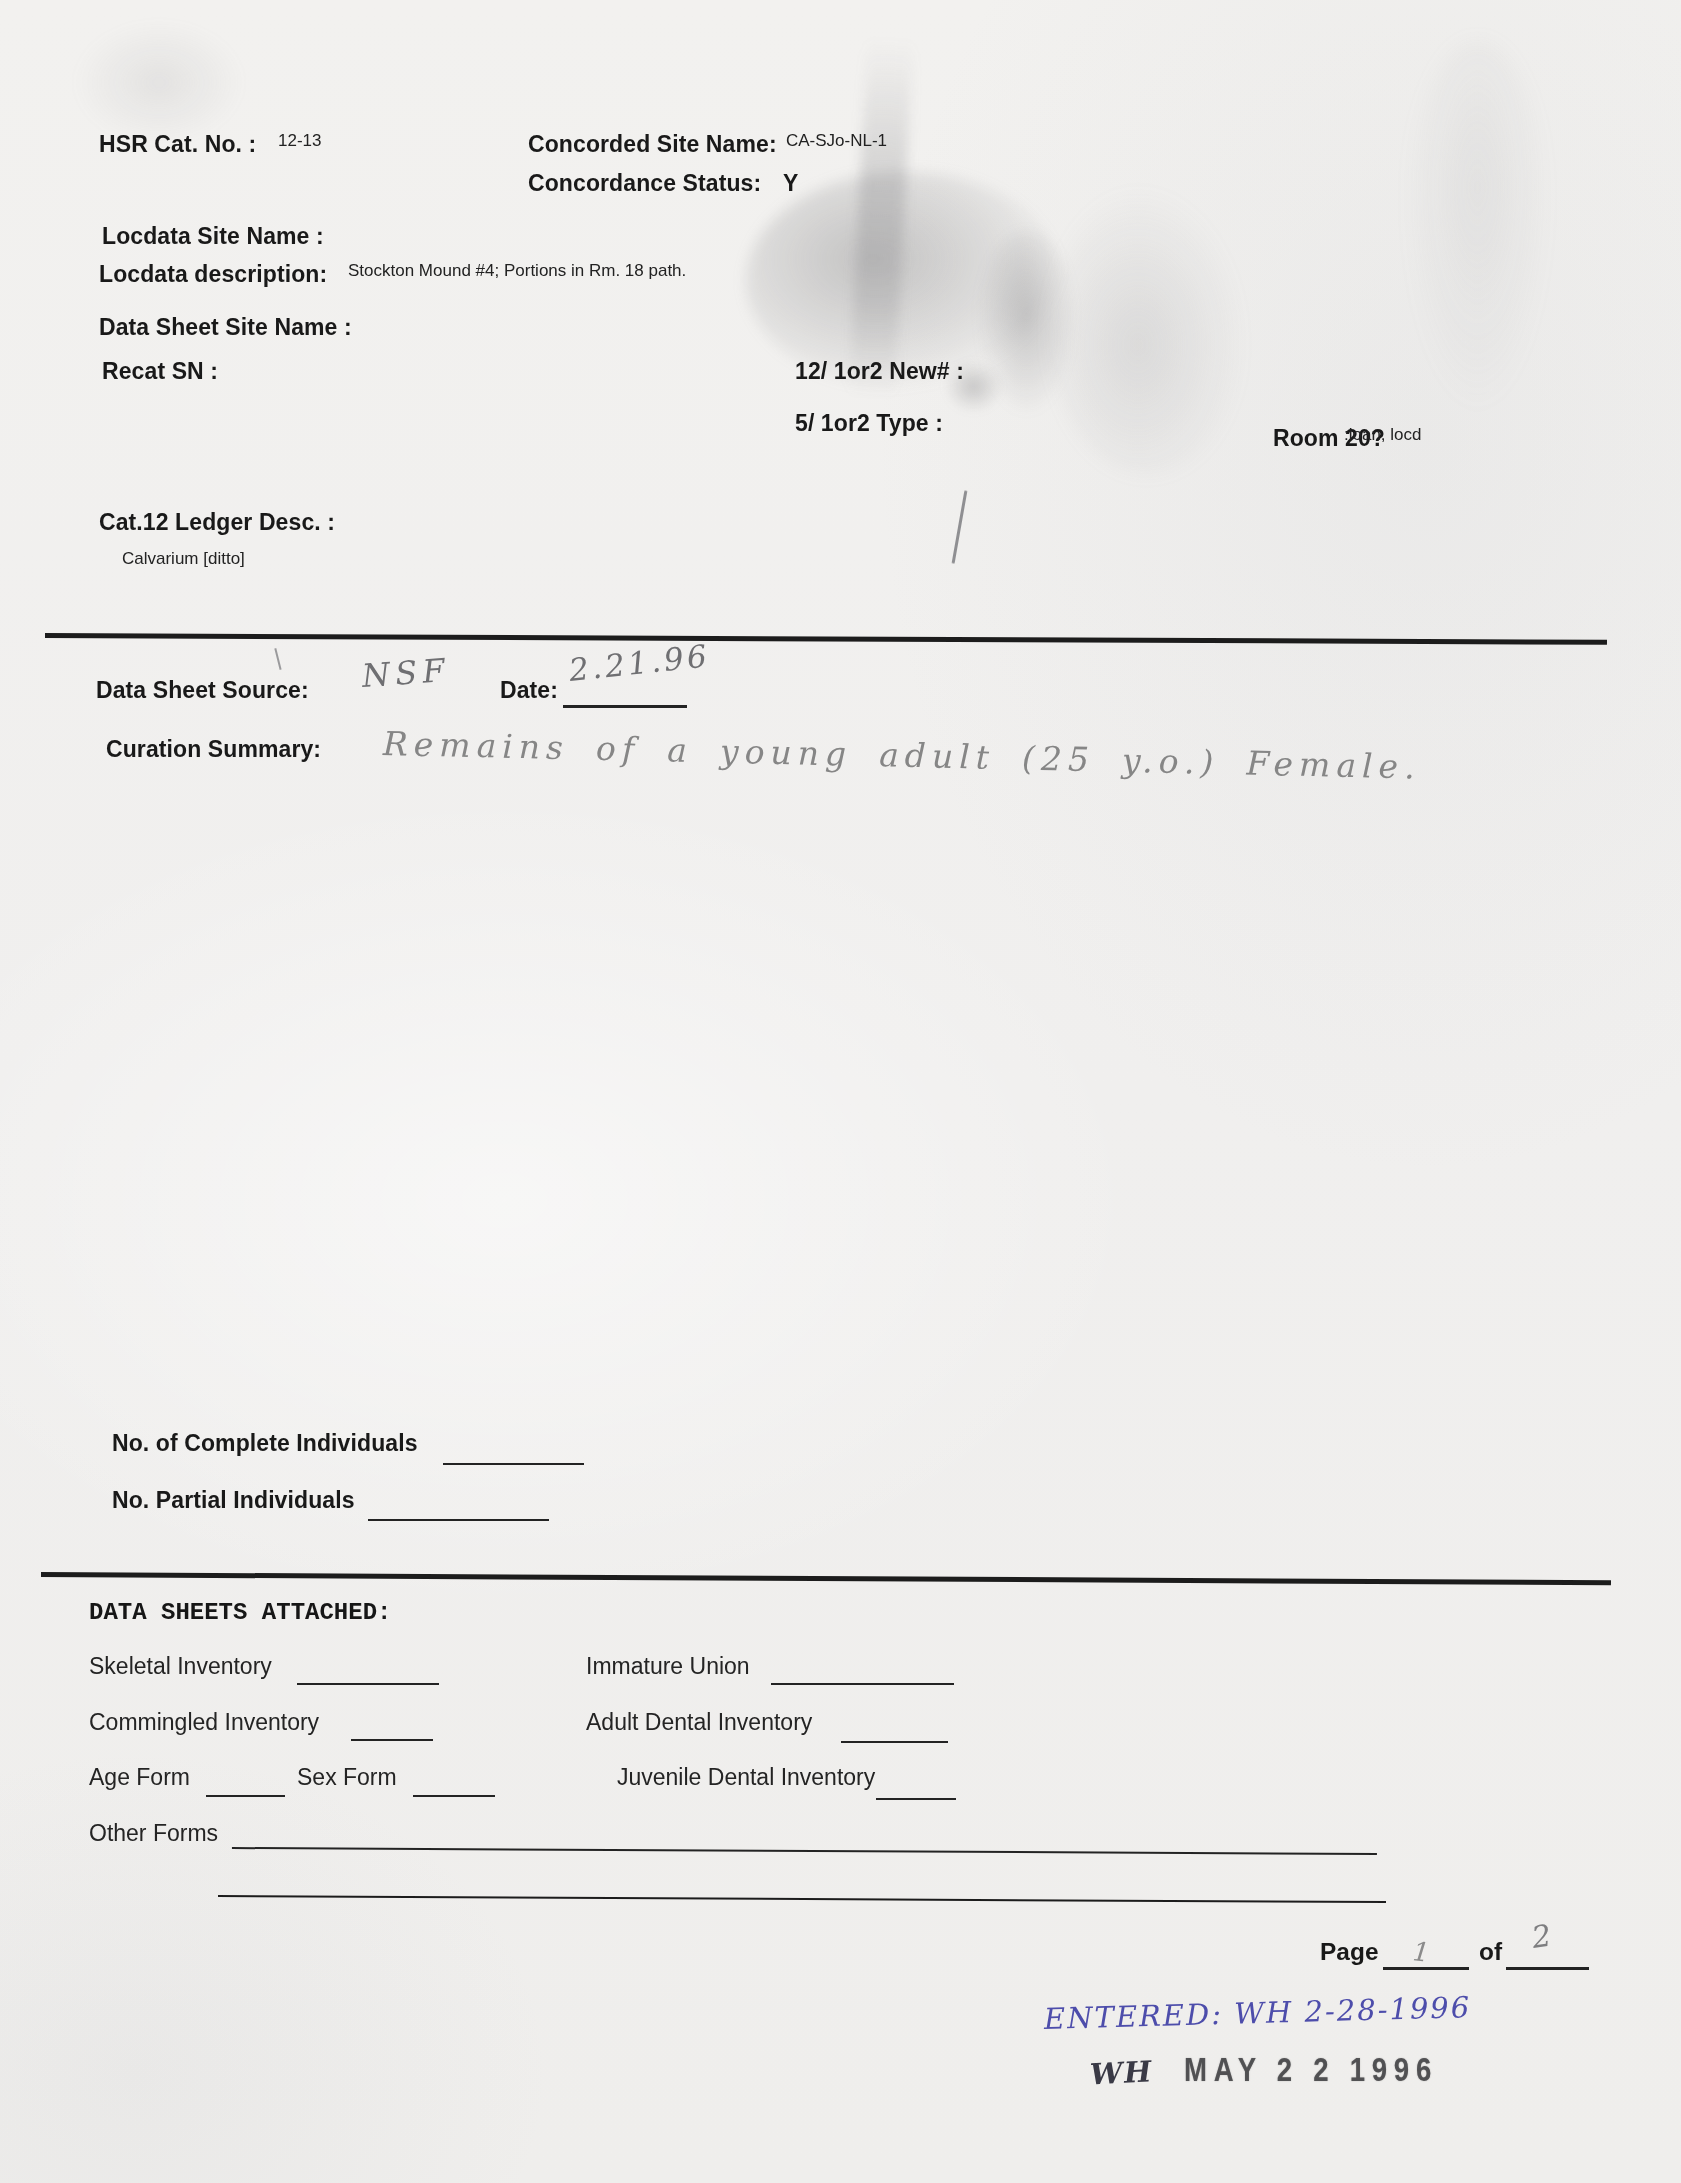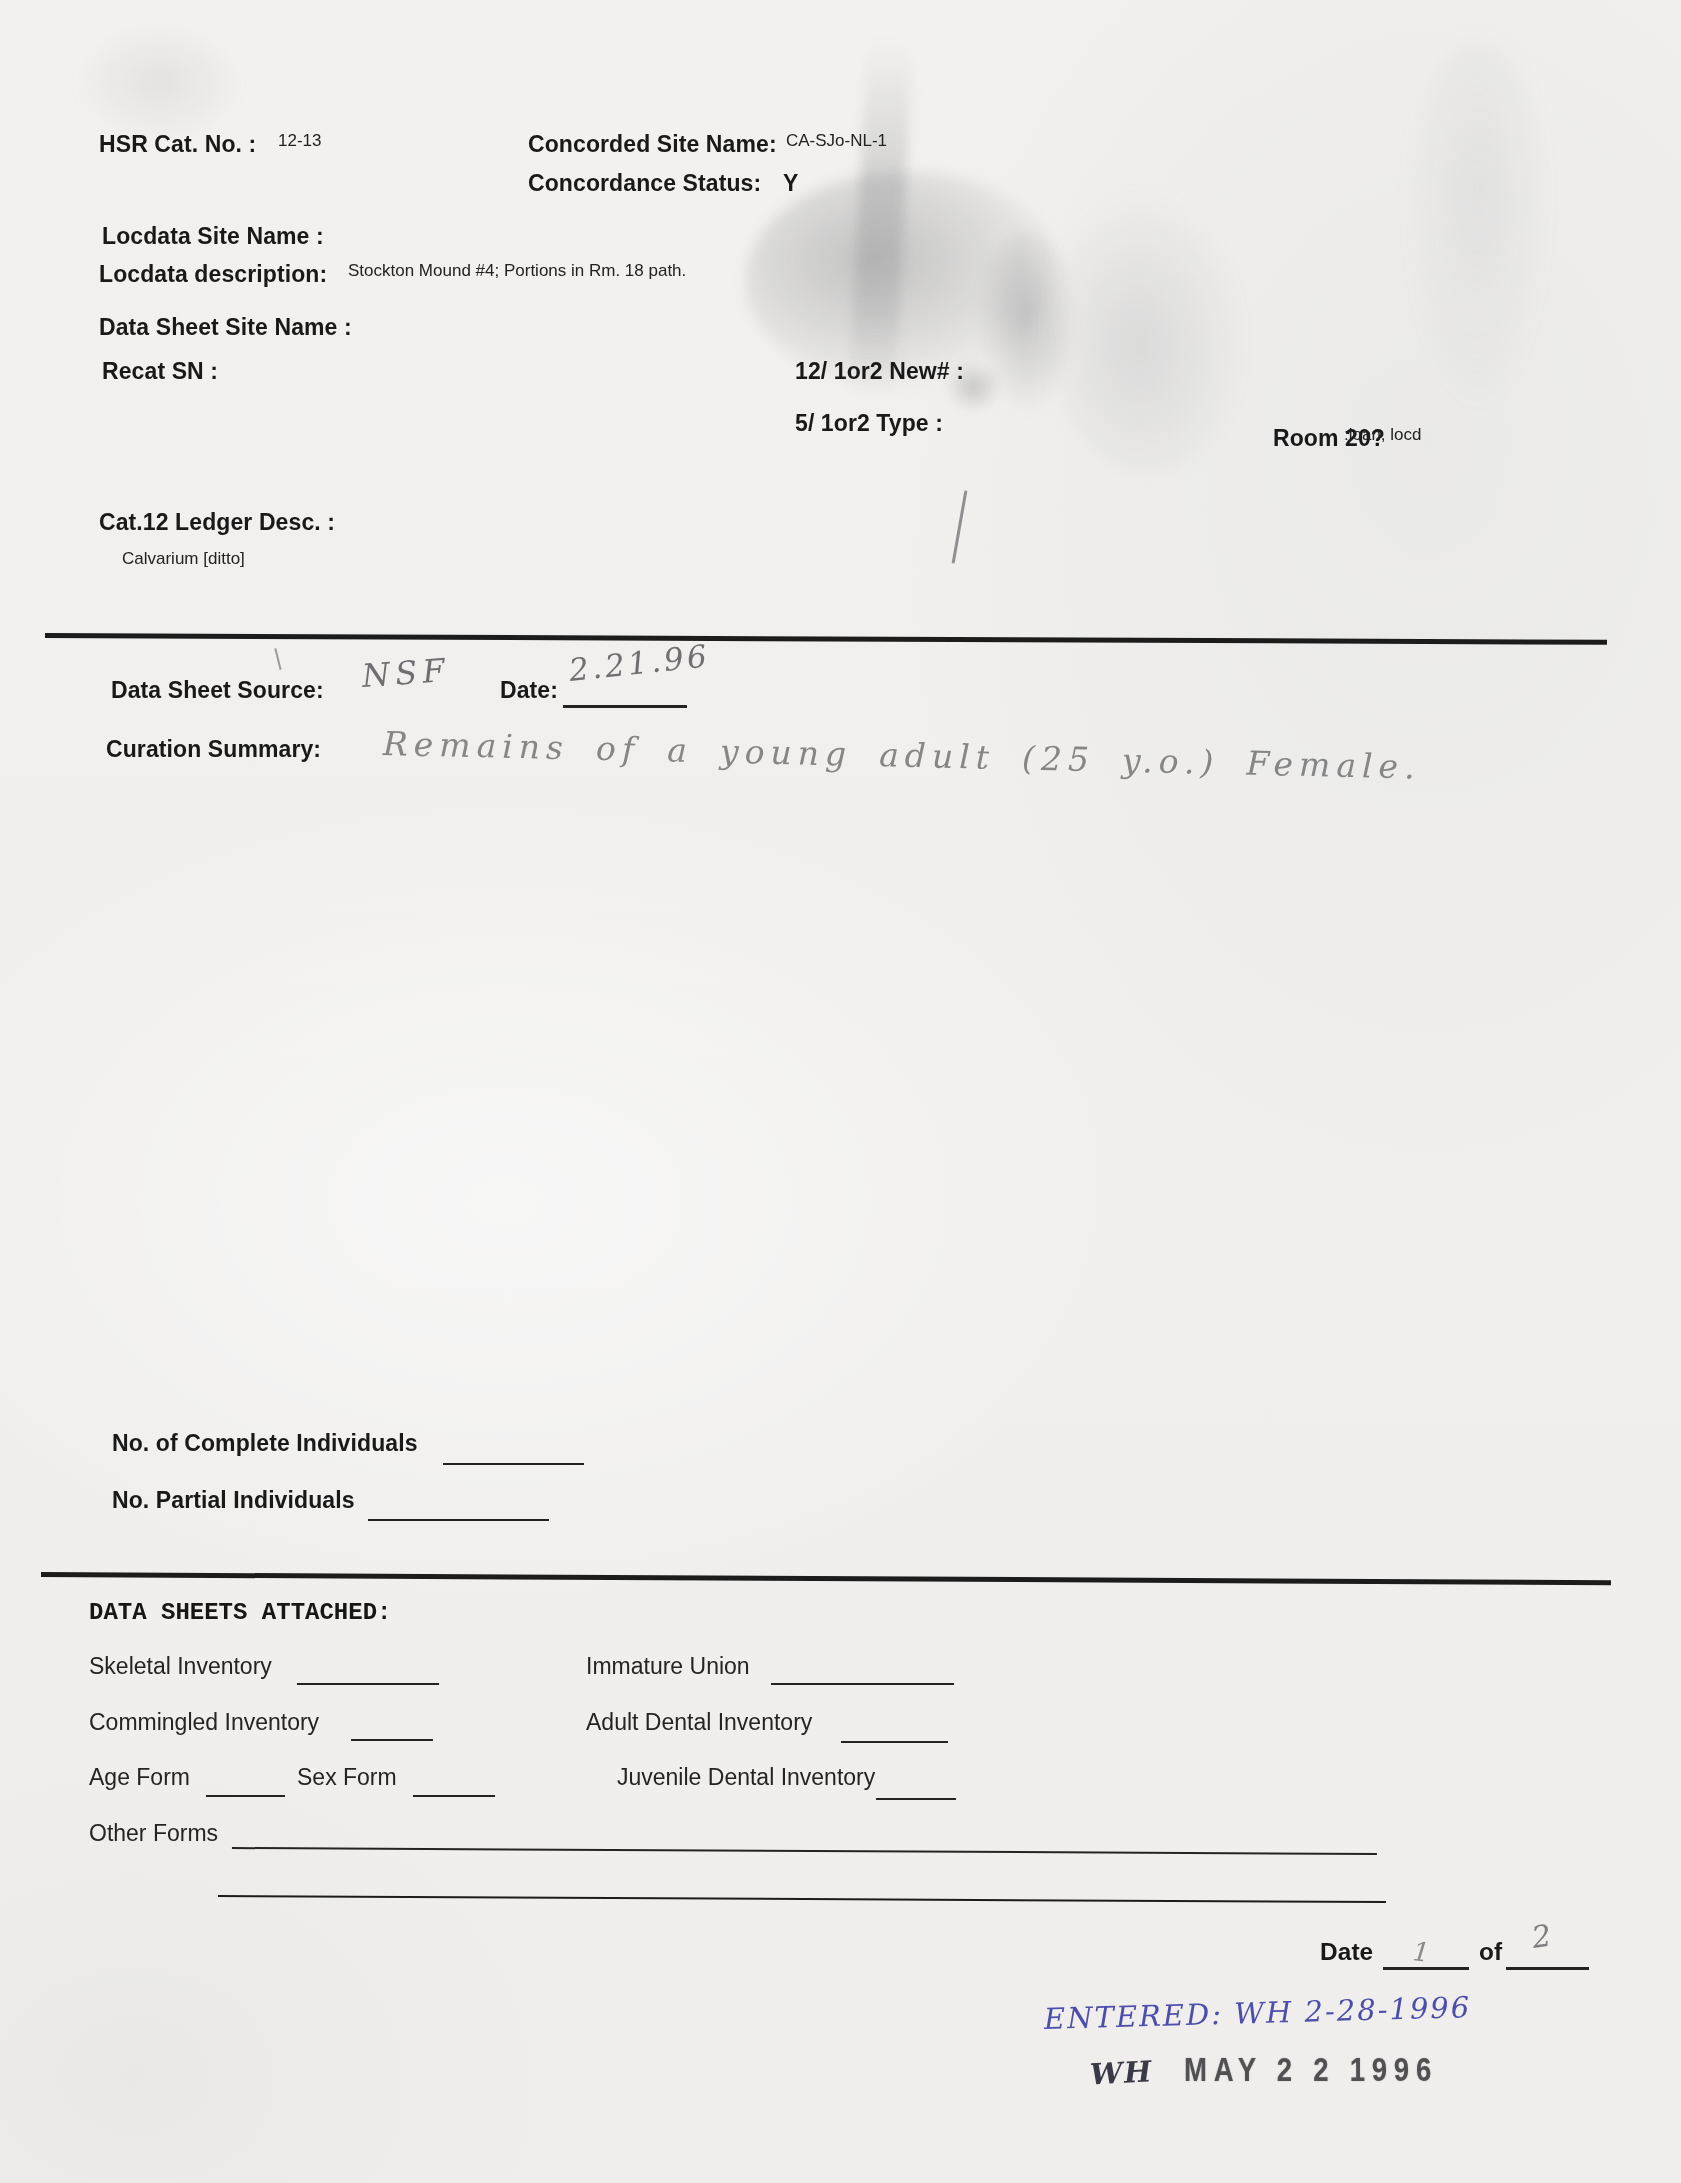--- a/index.html
+++ b/index.html
@@ -84,21 +84,21 @@
   <div class="abs lbl" style="left:795px;top:410px;">5/ 1or2 Type :</div>
 
   <div class="abs lbl" style="left:1273px;top:425px;">Room 20?</div>
   <div class="abs val" style="left:1344px;top:425px;">:loan, locd</div>
 
   <div class="abs lbl" style="left:99px;top:509px;">Cat.12 Ledger Desc. :</div>
   <div class="abs val" style="left:122px;top:549px;">Calvarium [ditto]</div>
 
   <div class="rule" style="left:45px;top:633px;width:1562px;height:4.6px;transform:rotate(0.25deg);"></div>
 
-  <div class="abs lbl" style="left:111px;top:677px;">Data Sheet Source:</div>
+  <div class="abs lbl" style="left:96px;top:677px;">Data Sheet Source:</div>
   <div class="abs hw hw-dark" style="left:362px;top:657px;font-size:32px;letter-spacing:5.3px;transform:rotate(-4deg);">NSF</div>
 
   <div class="abs lbl" style="left:500px;top:677px;">Date:</div>
   <div class="blank" style="left:563px;top:678px;width:124px;height:30px;border-bottom-width:3.3px;"></div>
   <div class="abs hw hw-dark" style="left:569px;top:652px;font-size:31px;letter-spacing:3.3px;transform:rotate(-6deg);">2.21.96</div>
 
   <div class="abs lbl" style="left:106px;top:736px;">Curation Summary:</div>
   <div class="abs hw" style="left:383px;top:724px;font-size:33px;letter-spacing:6px;word-spacing:10.6px;transform:rotate(1.3deg);">Remains of a young adult (25 y.o.) Female.</div>
 
   <div class="abs lbl" style="left:112px;top:1430px;">No. of Complete Individuals</div>
@@ -126,21 +126,21 @@
   <div class="abs plain" style="left:297px;top:1764px;">Sex Form</div>
   <div class="blank" style="left:413px;top:1768px;width:82px;height:29px;"></div>
   <div class="abs plain" style="left:586px;top:1764px;margin-left:31px;">Juvenile Dental Inventory</div>
   <div class="blank" style="left:876px;top:1771px;width:80px;height:29px;"></div>
 
   <div class="abs plain" style="left:89px;top:1820px;">Other Forms</div>
   <div class="blank" style="left:232px;top:1820px;width:1145px;height:29px;border-bottom-width:2px;transform:rotate(0.3deg);"></div>
 
   <div class="rule" style="left:218px;top:1895px;width:1168px;height:2px;transform:rotate(0.3deg);"></div>
 
-  <div class="abs lbl" style="left:1320px;top:1938px;font-size:24.4px;">Date</div>
+  <div class="abs lbl" style="left:1320px;top:1938px;font-size:24.4px;">Page</div>
   <div class="blank" style="left:1383px;top:1941px;width:86px;height:29px;border-bottom-width:3.3px;"></div>
   <div class="abs hw" style="left:1413px;top:1936px;font-size:26px;color:#8b8b8b;transform:rotate(6deg);">1</div>
   <div class="abs lbl" style="left:1479px;top:1938px;font-size:24.4px;">of</div>
   <div class="blank" style="left:1506px;top:1941px;width:83px;height:29px;border-bottom-width:3.3px;"></div>
   <div class="abs hw" style="left:1532px;top:1920px;font-size:30px;color:#7e7e80;transform:rotate(-8deg);">2</div>
 
   <div class="abs hw hw-blue" style="left:1044px;top:2002px;font-size:29px;letter-spacing:2px;transform:rotate(-1.6deg);">ENTERED: WH 2-28-1996</div>
 
   <div class="abs initials" style="left:1090px;top:2056px;transform:rotate(-3deg);">WH</div>
   <div class="abs stamp" style="left:1184px;top:2053px;">MAY 2 2 1996</div>

